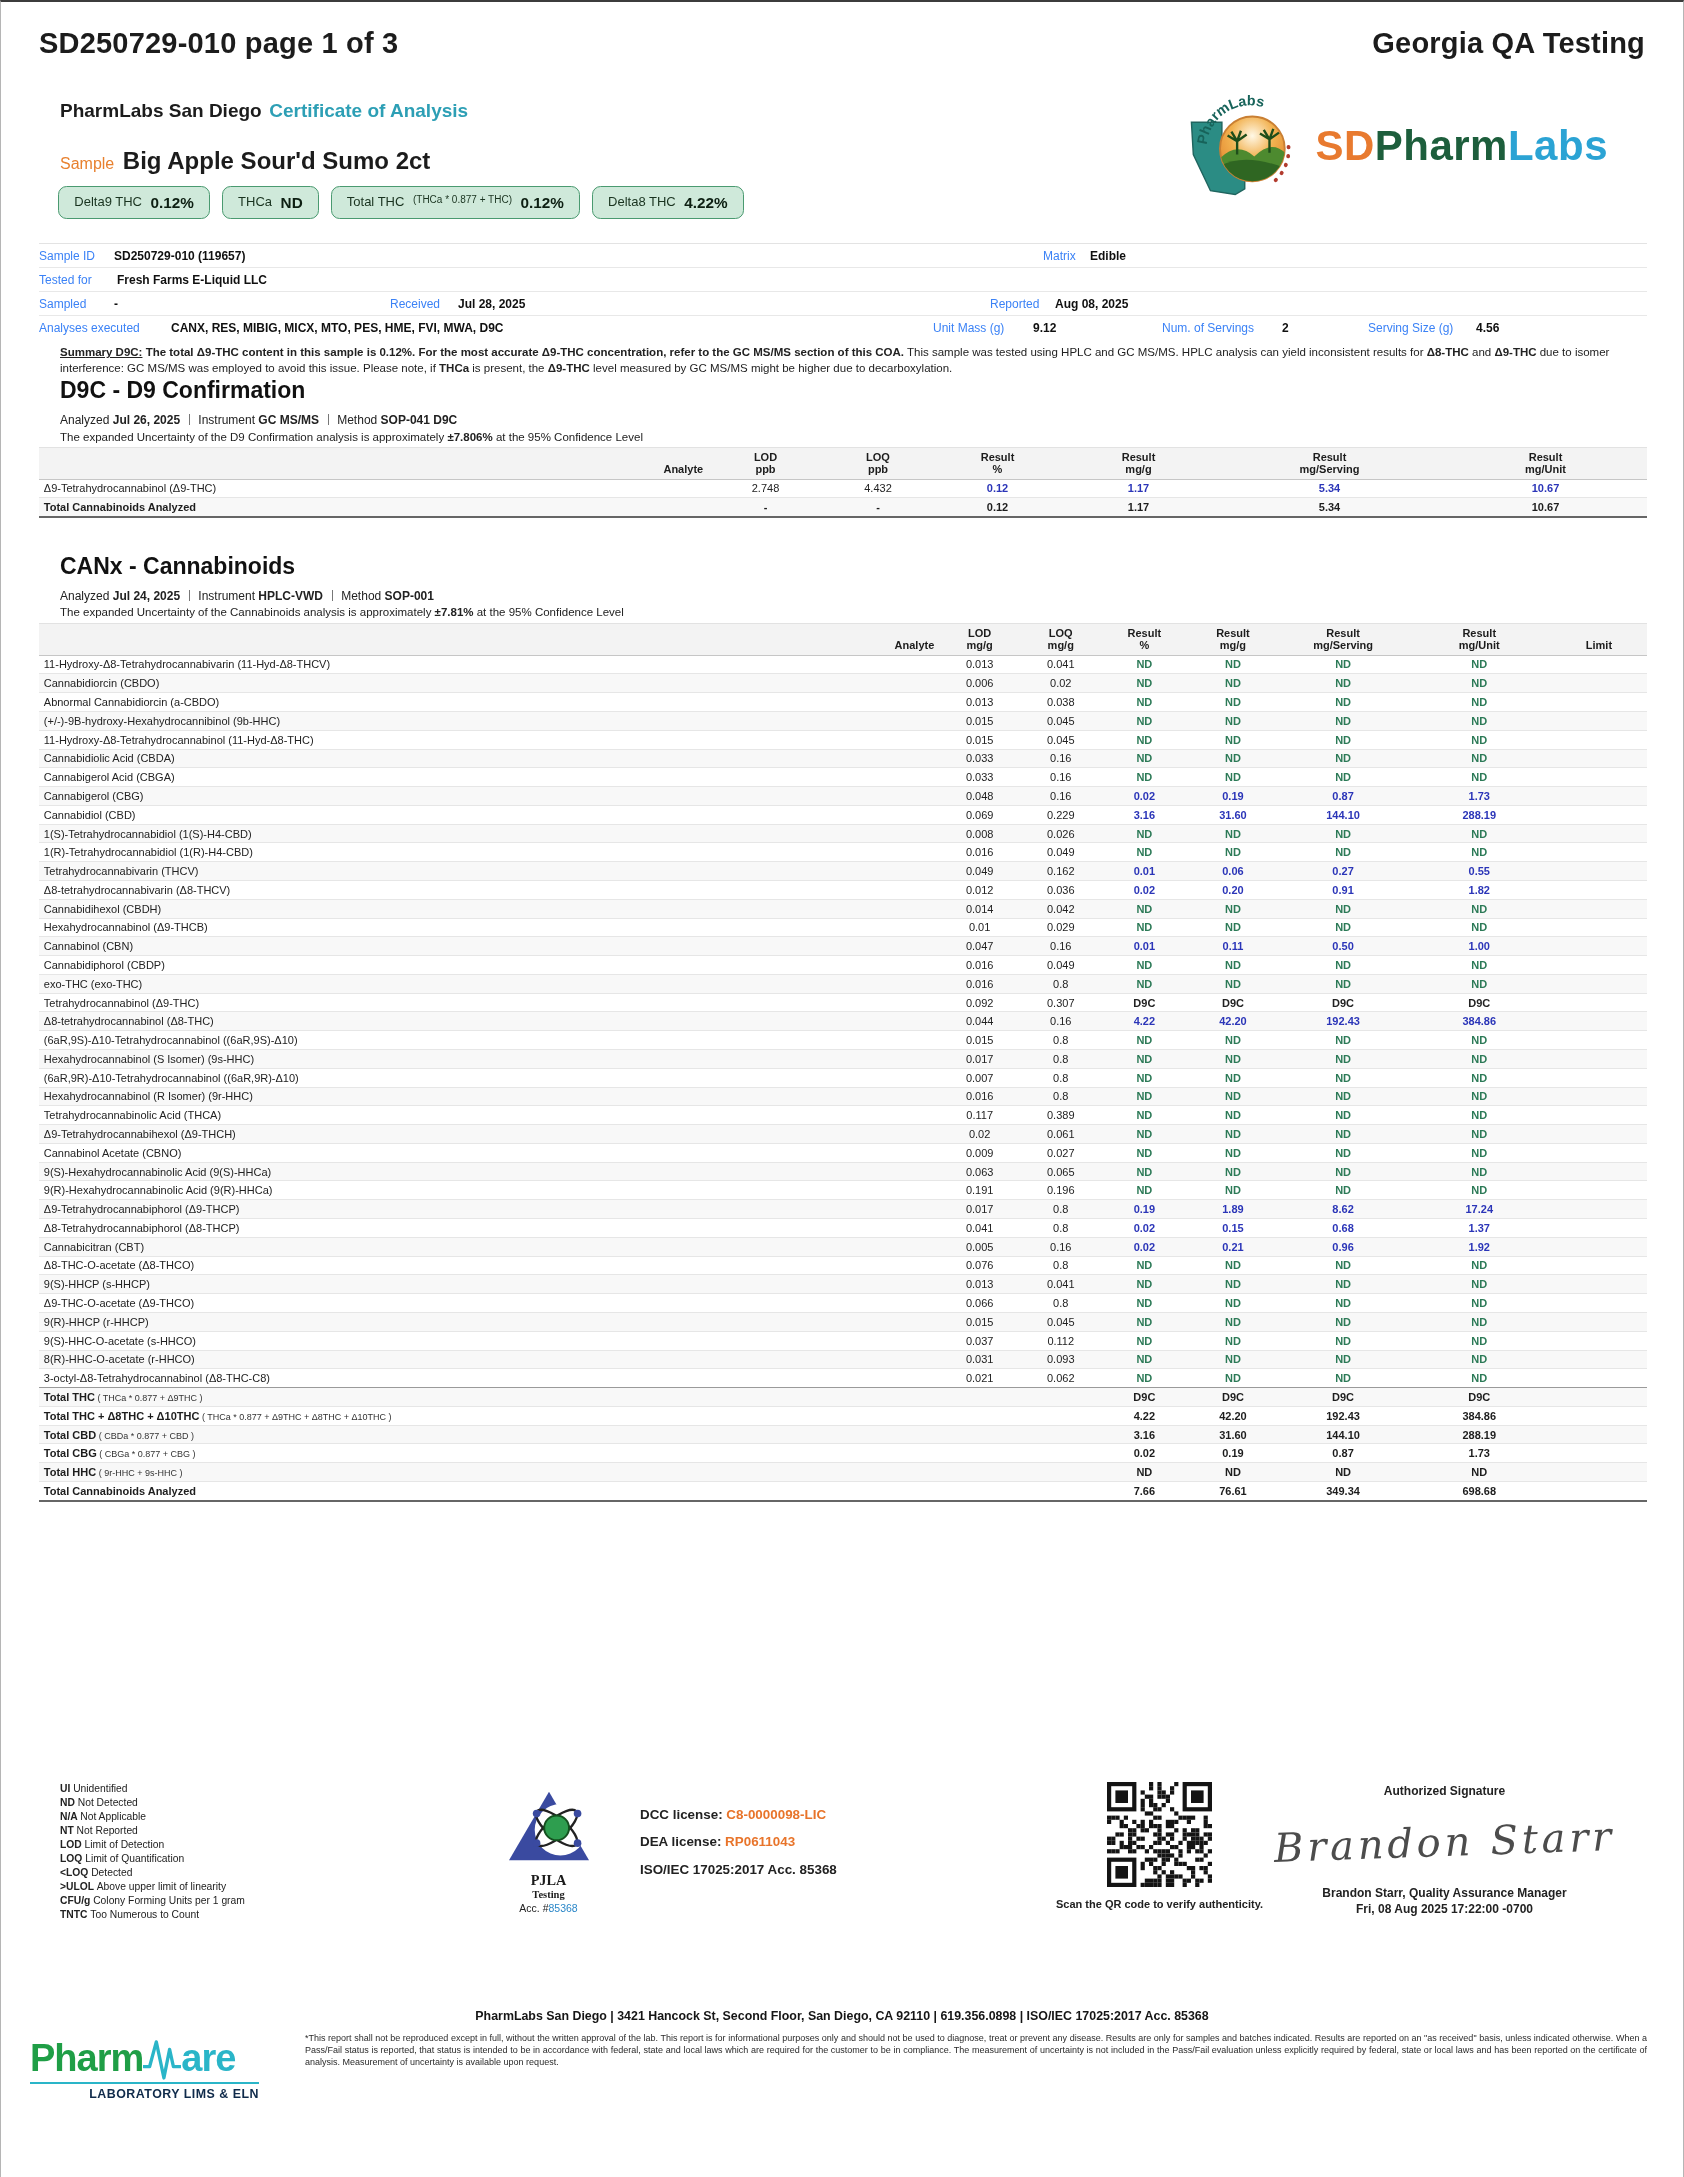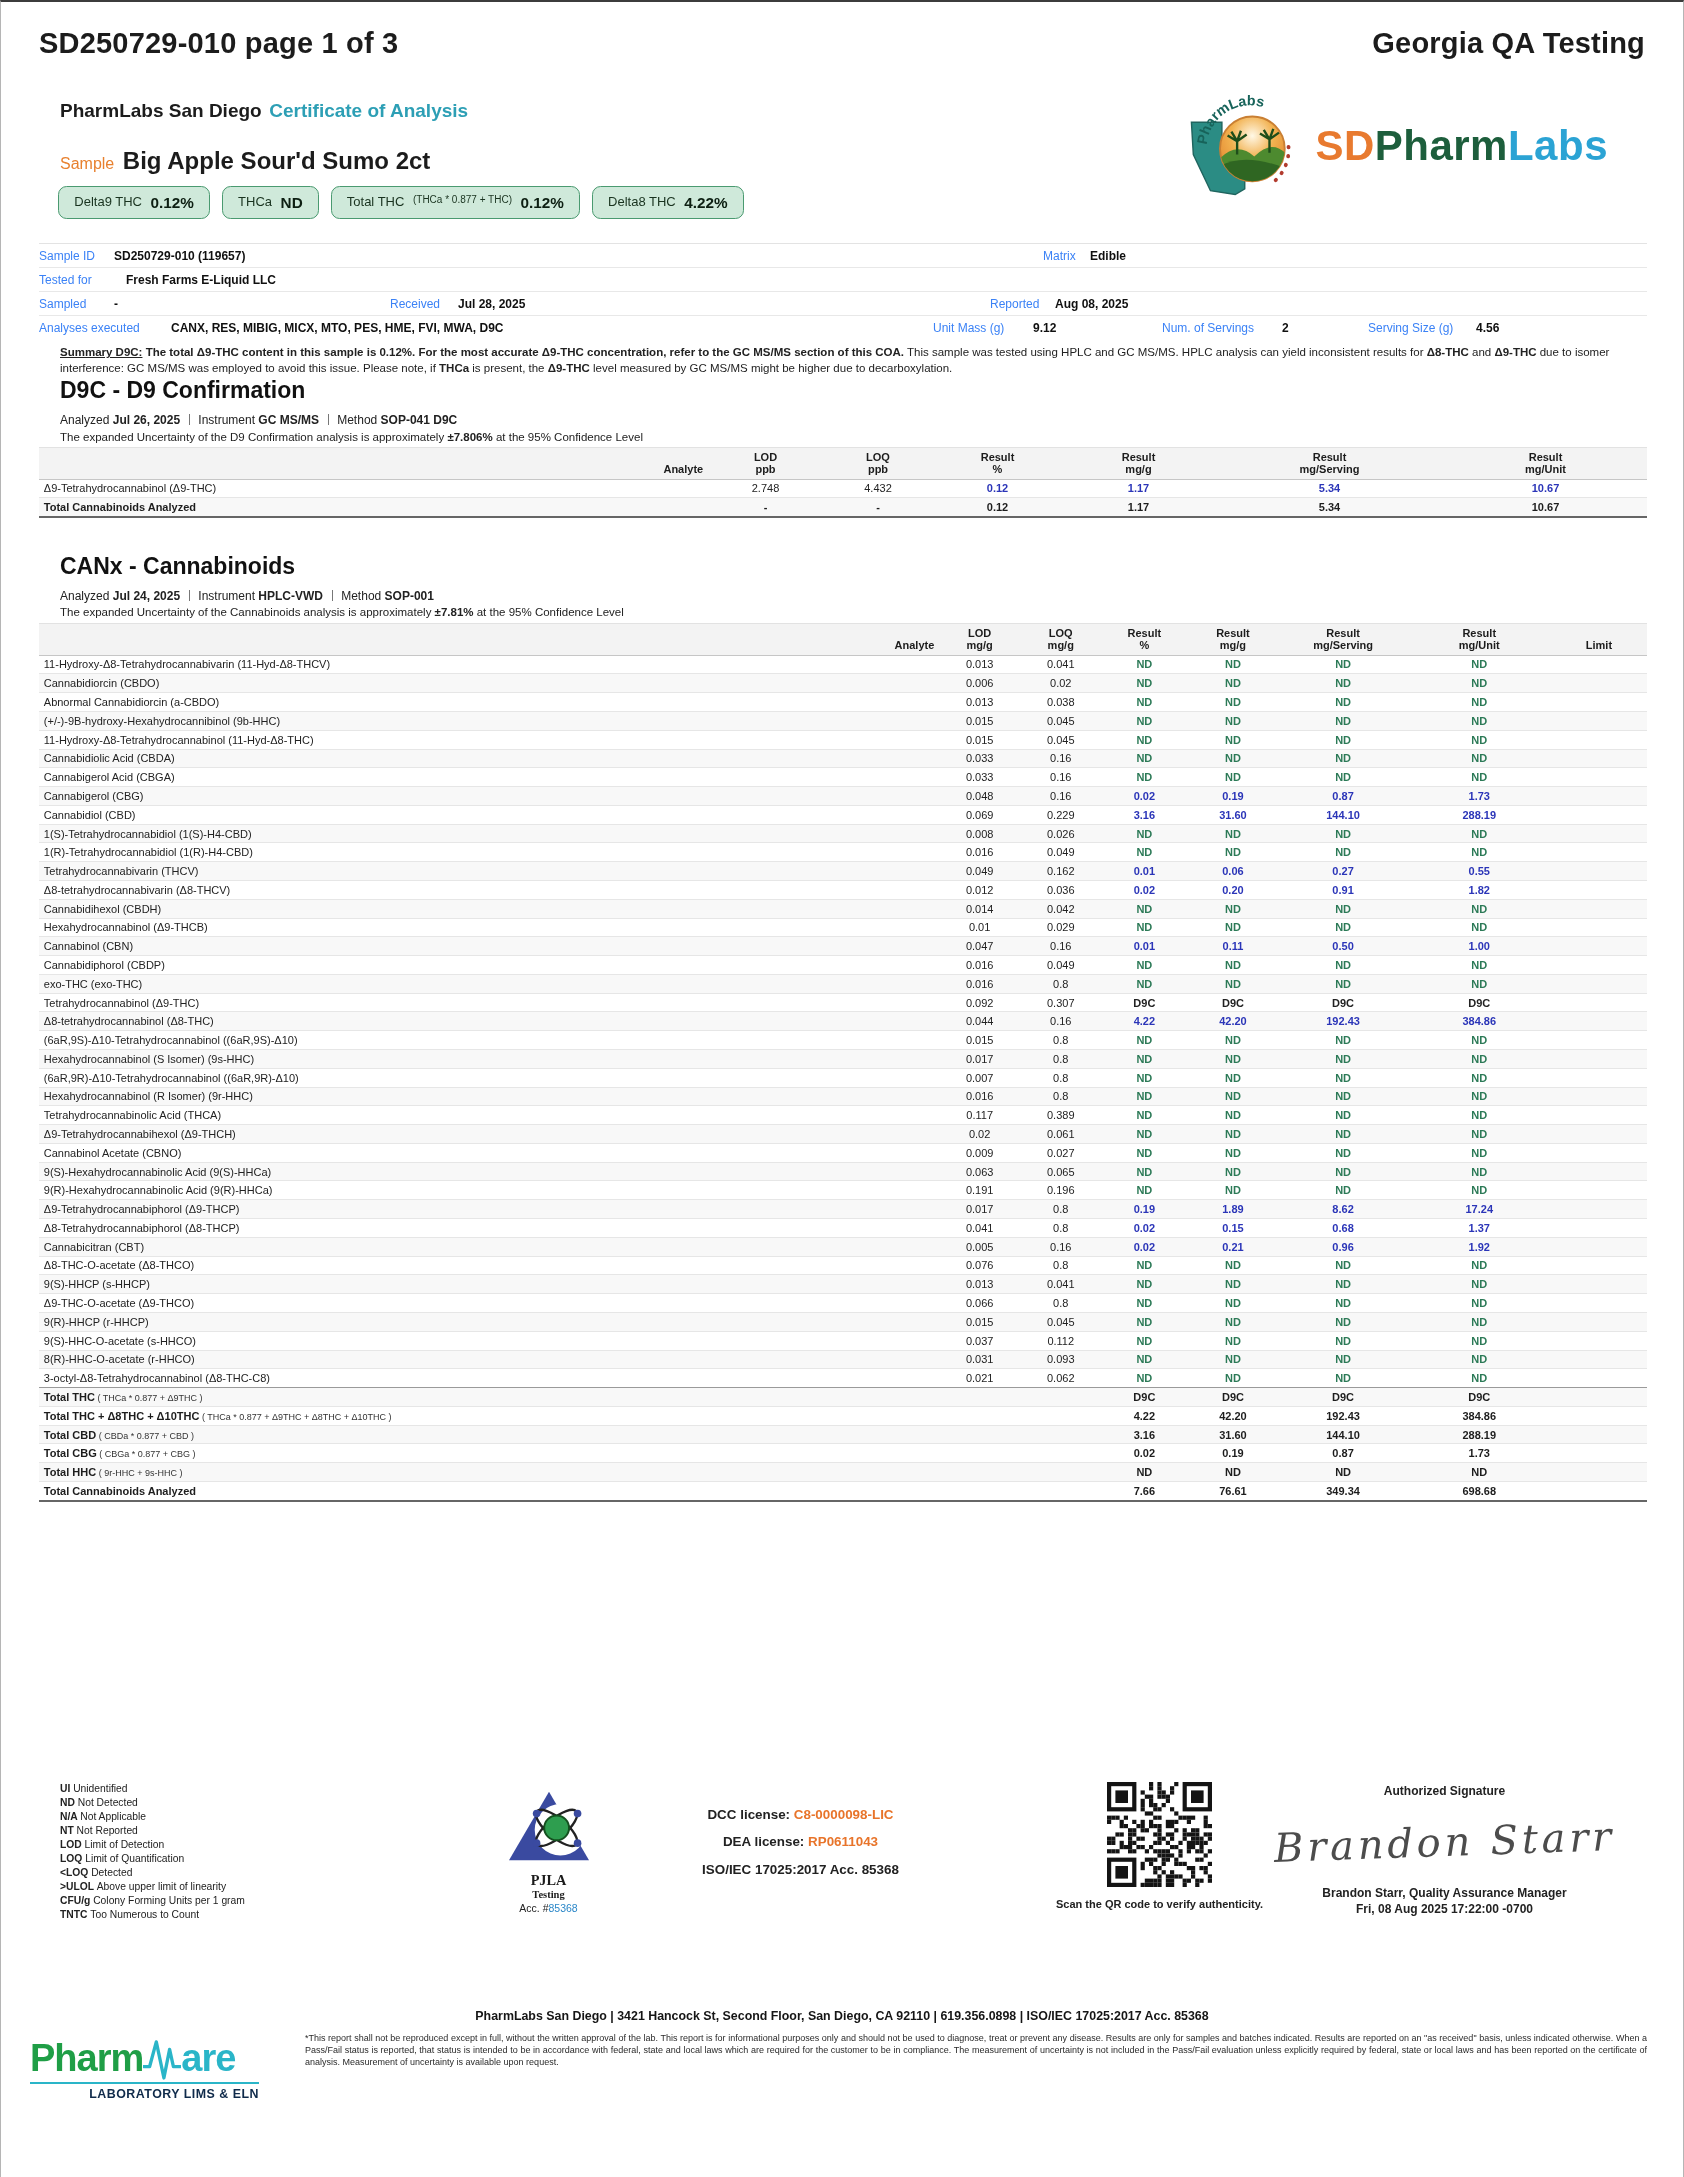--- a/index.html
+++ b/index.html
@@ -69,21 +69,21 @@
 
   
   .footer { position:absolute; top:1778px; left:0; right:0; height:400px; }
   .defs { position:absolute; left:59px; top:1.9px; list-style:none; font-size:10.3px; line-height:14px; color:#222; }
   .defs b { font-weight:bold; }
   .pjla { position:absolute; left:476px; top:5.7px; width:143px; text-align:center; }
   .pjla .t1 { font-family:"Liberation Serif", serif; font-weight:bold; font-size:14.3px; margin-top:1.9px; }
   .pjla .t2 { font-family:"Liberation Serif", serif; font-weight:bold; font-size:10.5px; }
   .pjla .t3 { font-size:10.5px; margin-top:2.9px; color:#222; }
   .pjla .t3 .acc { color:#2b87c8; }
-  .licenses { position:absolute; left:589px; top:27px; width:421px; text-align:center; }
+  .licenses { position:absolute; left:639px; top:27px; width:421px; }
   .licenses div { font-size:13.4px; font-weight:bold; margin-bottom:12.4px; color:#222; }
   .lic-val { color:#e8742a; }
   .qr-block { position:absolute; left:1015px; top:1.9px; width:287px; text-align:center; }
   .qr-box { display:inline-block; }
   .qr-caption { font-size:11px; font-weight:bold; margin-top:7.6px; color:#222; }
   .sig-block { position:absolute; left:1243px; top:3.8px; width:401px; text-align:center; }
   .sig-title { font-size:12px; font-weight:bold; color:#222; }
   .sig-script { font-family:"DejaVu Serif", serif; font-style:italic; font-size:40px; color:#4c4c4c;
                 margin-top:21px; transform:rotate(-2deg); letter-spacing:3.8px; white-space:nowrap; }
   .sig-name { font-size:12px; font-weight:bold; margin-top:21px; color:#222; }
@@ -171,21 +171,21 @@
 
   <div class="info">
     <div class="info-row">
       <span class="ilabel" style="left:0">Sample ID</span>
       <span class="ivalue" style="left:75px">SD250729-010 (119657)</span>
       <span class="ilabel" style="left:1004px">Matrix</span>
       <span class="ivalue" style="left:1051px">Edible</span>
     </div>
     <div class="info-row">
       <span class="ilabel" style="left:0">Tested for</span>
-      <span class="ivalue" style="left:87px">Fresh Farms E-Liquid LLC</span>
+      <span class="ivalue" style="left:78px">Fresh Farms E-Liquid LLC</span>
     </div>
     <div class="info-row">
       <span class="ilabel" style="left:0">Sampled</span>
       <span class="ivalue" style="left:75px">-</span>
       <span class="ilabel" style="left:351px">Received</span>
       <span class="ivalue" style="left:419px">Jul 28, 2025</span>
       <span class="ilabel" style="left:951px">Reported</span>
       <span class="ivalue" style="left:1016px">Aug 08, 2025</span>
     </div>
     <div class="info-row">

